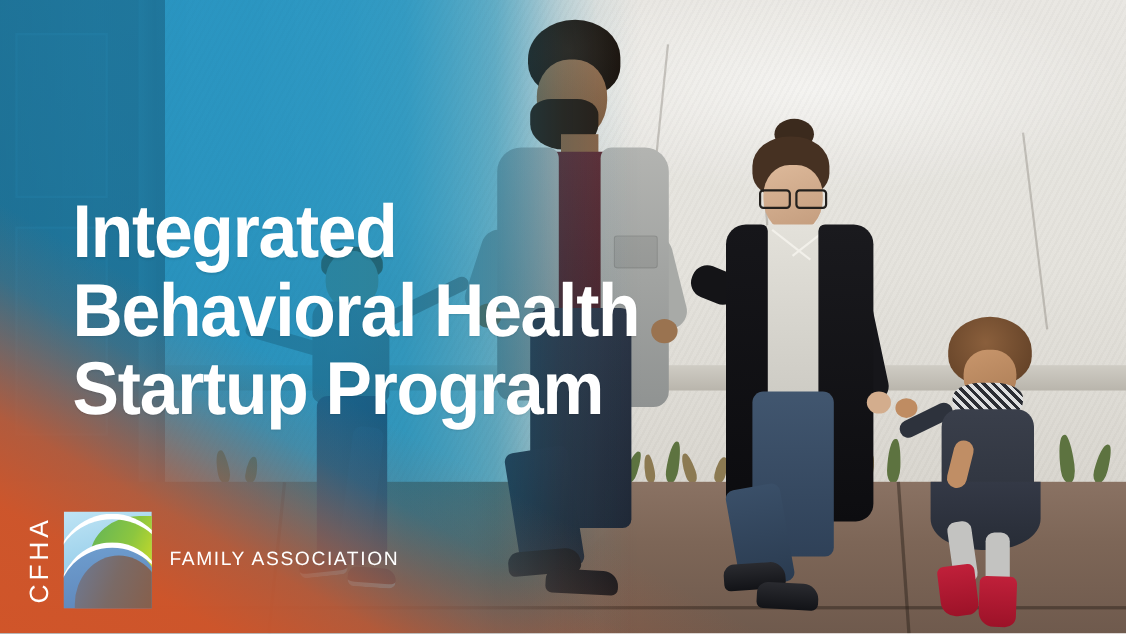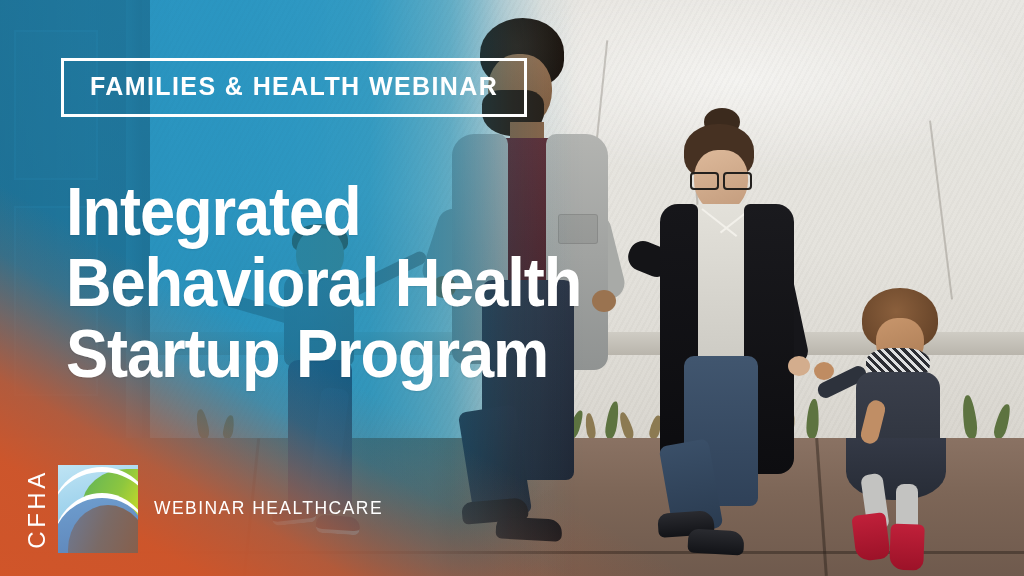--- a/index.html
+++ b/index.html
@@ -559,40 +559,37 @@
       <div class="rboot a"></div>
       <div class="rboot b"></div>
     </div>
 
   </div>
 
   <div class="blue-wash"></div>
   <div class="blue-wash-2"></div>
   <div class="orange-wash"></div>
 
-  <div class="eyebrow-box">
-    <div class="eyebrow-text">FAMILIES &amp; HEALTH WEBINAR</div>
-  </div>
 
   <div class="headline">
     <span class="hl">Integrated</span>
     <span class="hl">Behavioral Health</span>
     <span class="hl">Startup Program</span>
   </div>
 
   <div class="logo">
     <div class="logo-vert">
       <span>CFHA</span>
     </div>
     <div class="logo-mark">
       <div class="lm-sky"></div>
       <div class="lm-green"></div>
       <div class="lm-arc-white-1"></div>
       <div class="lm-blue-band"></div>
       <div class="lm-arc-white-2"></div>
       <div class="lm-dome"></div>
     </div>
     <div class="logo-words">
-      <div>WEBINAR HEALTHCARE</div>
+      <div>FAMILY ASSOCIATION</div>
     </div>
   </div>
 
 </div>
 
 </body></html>

